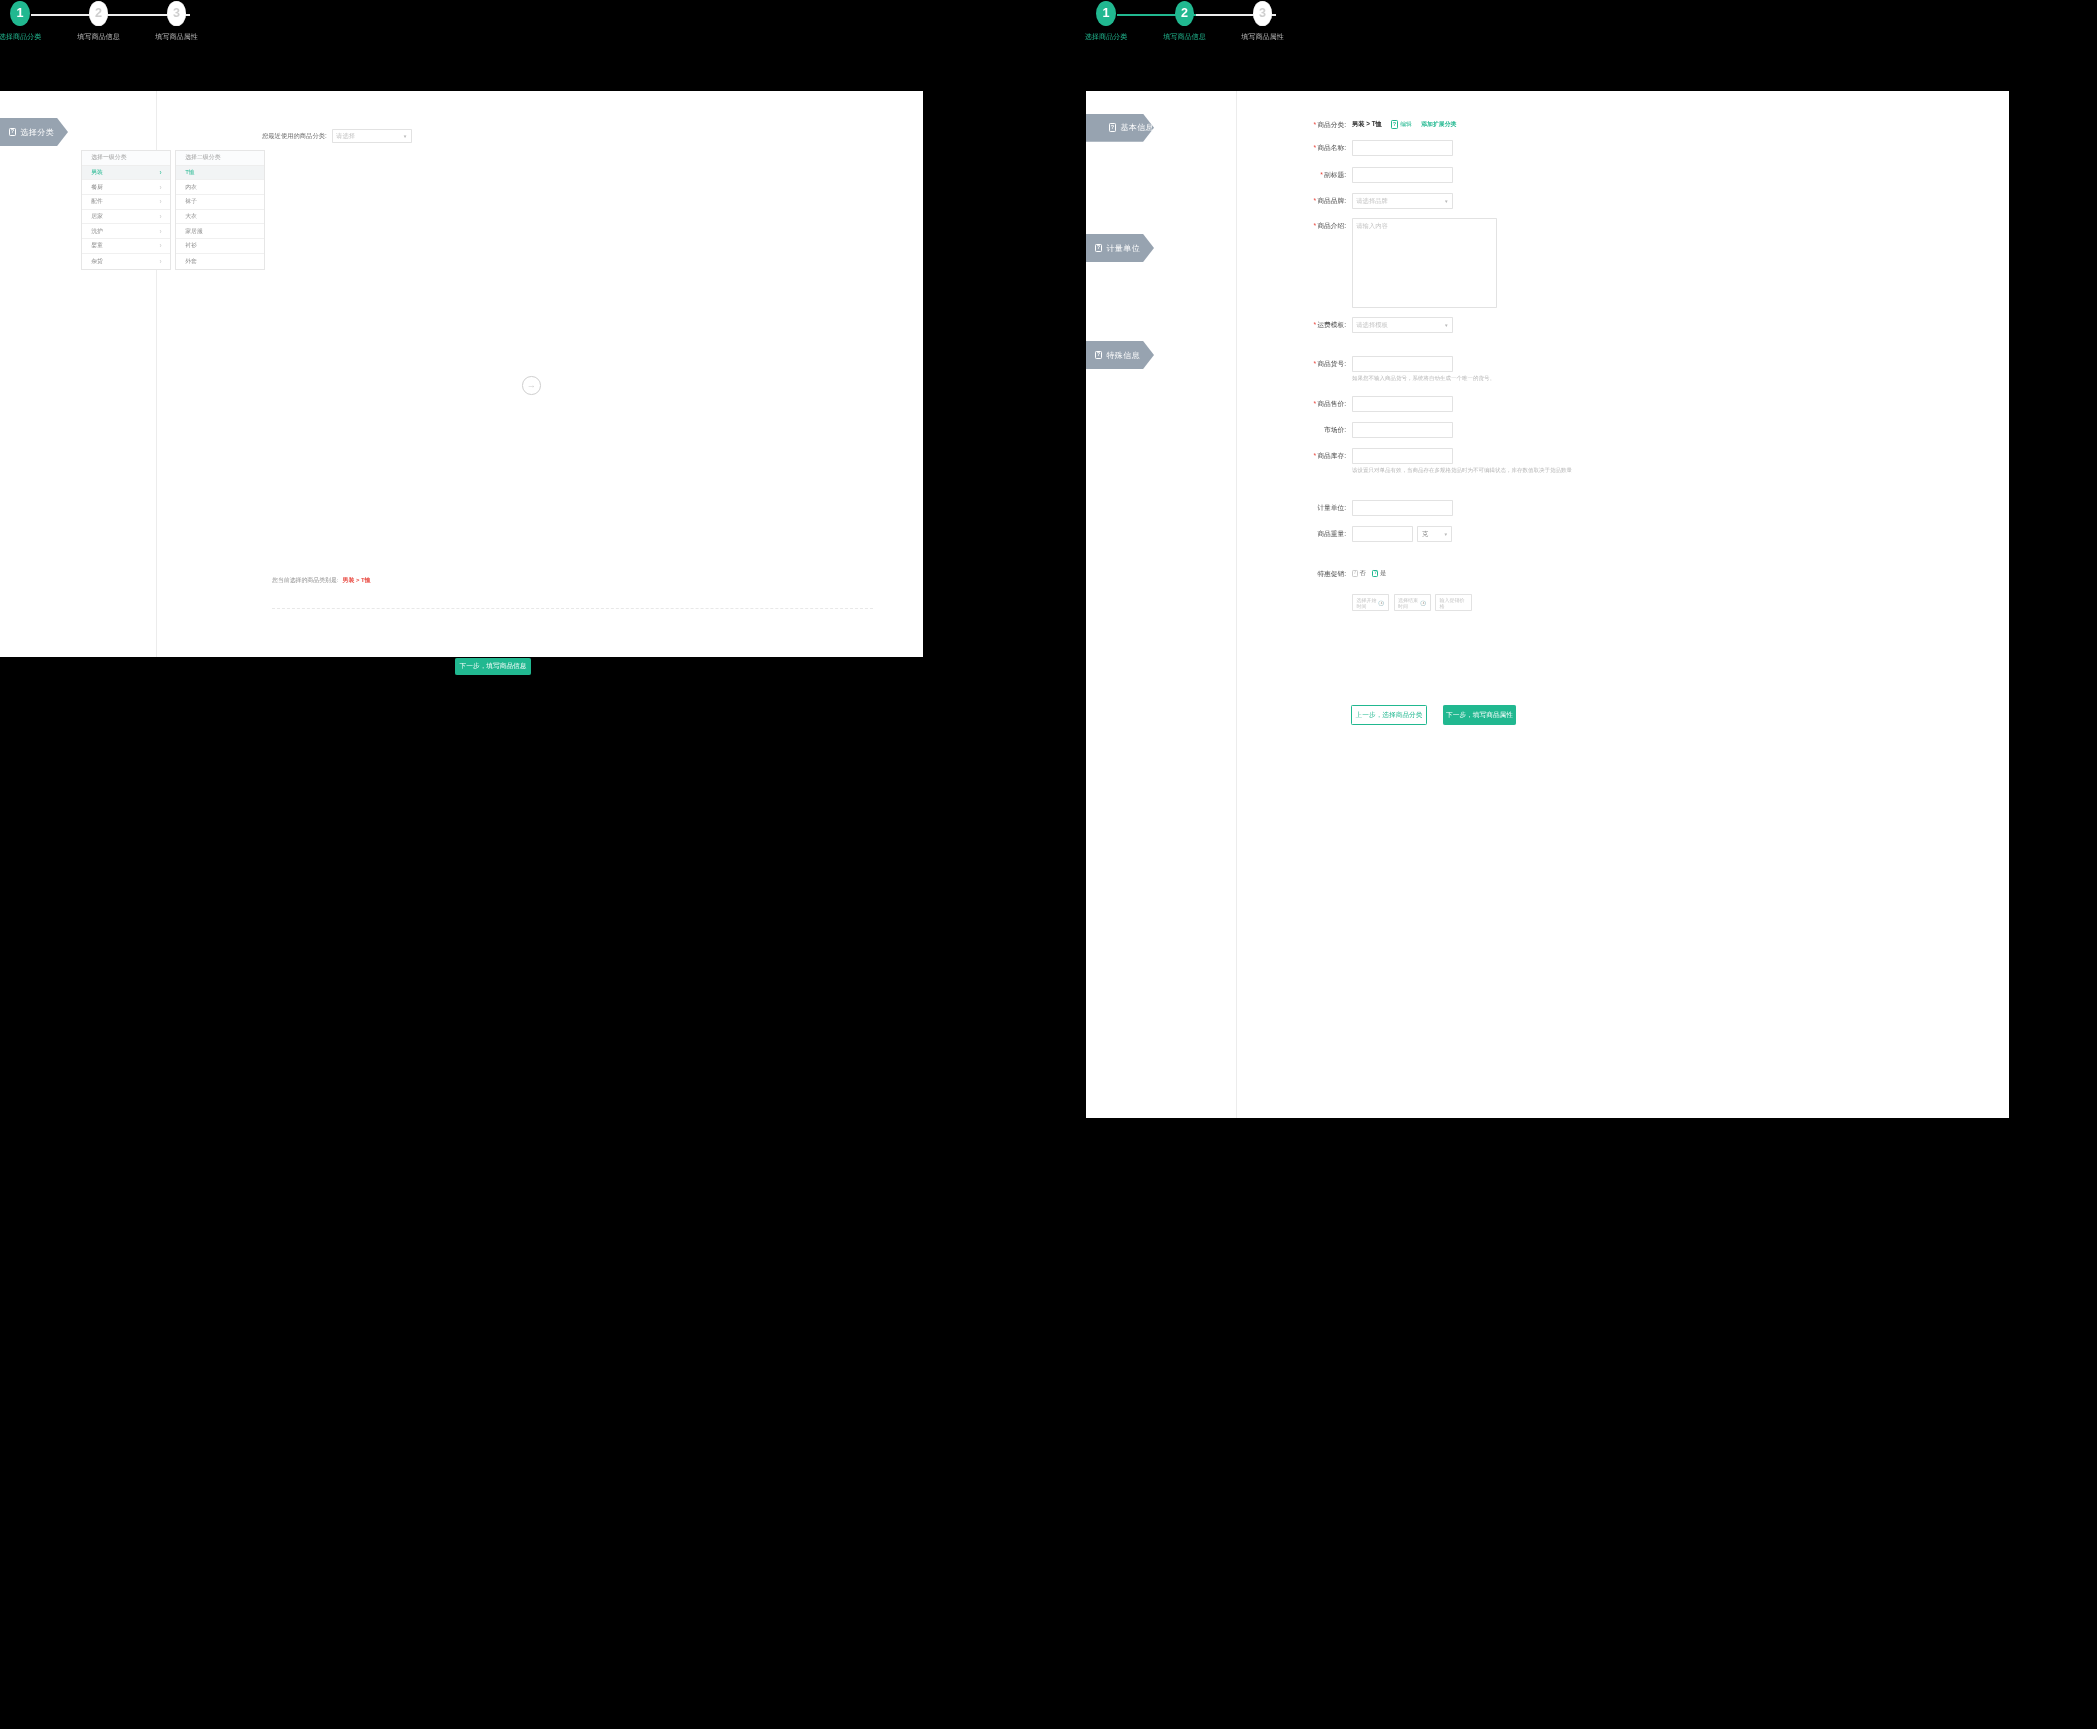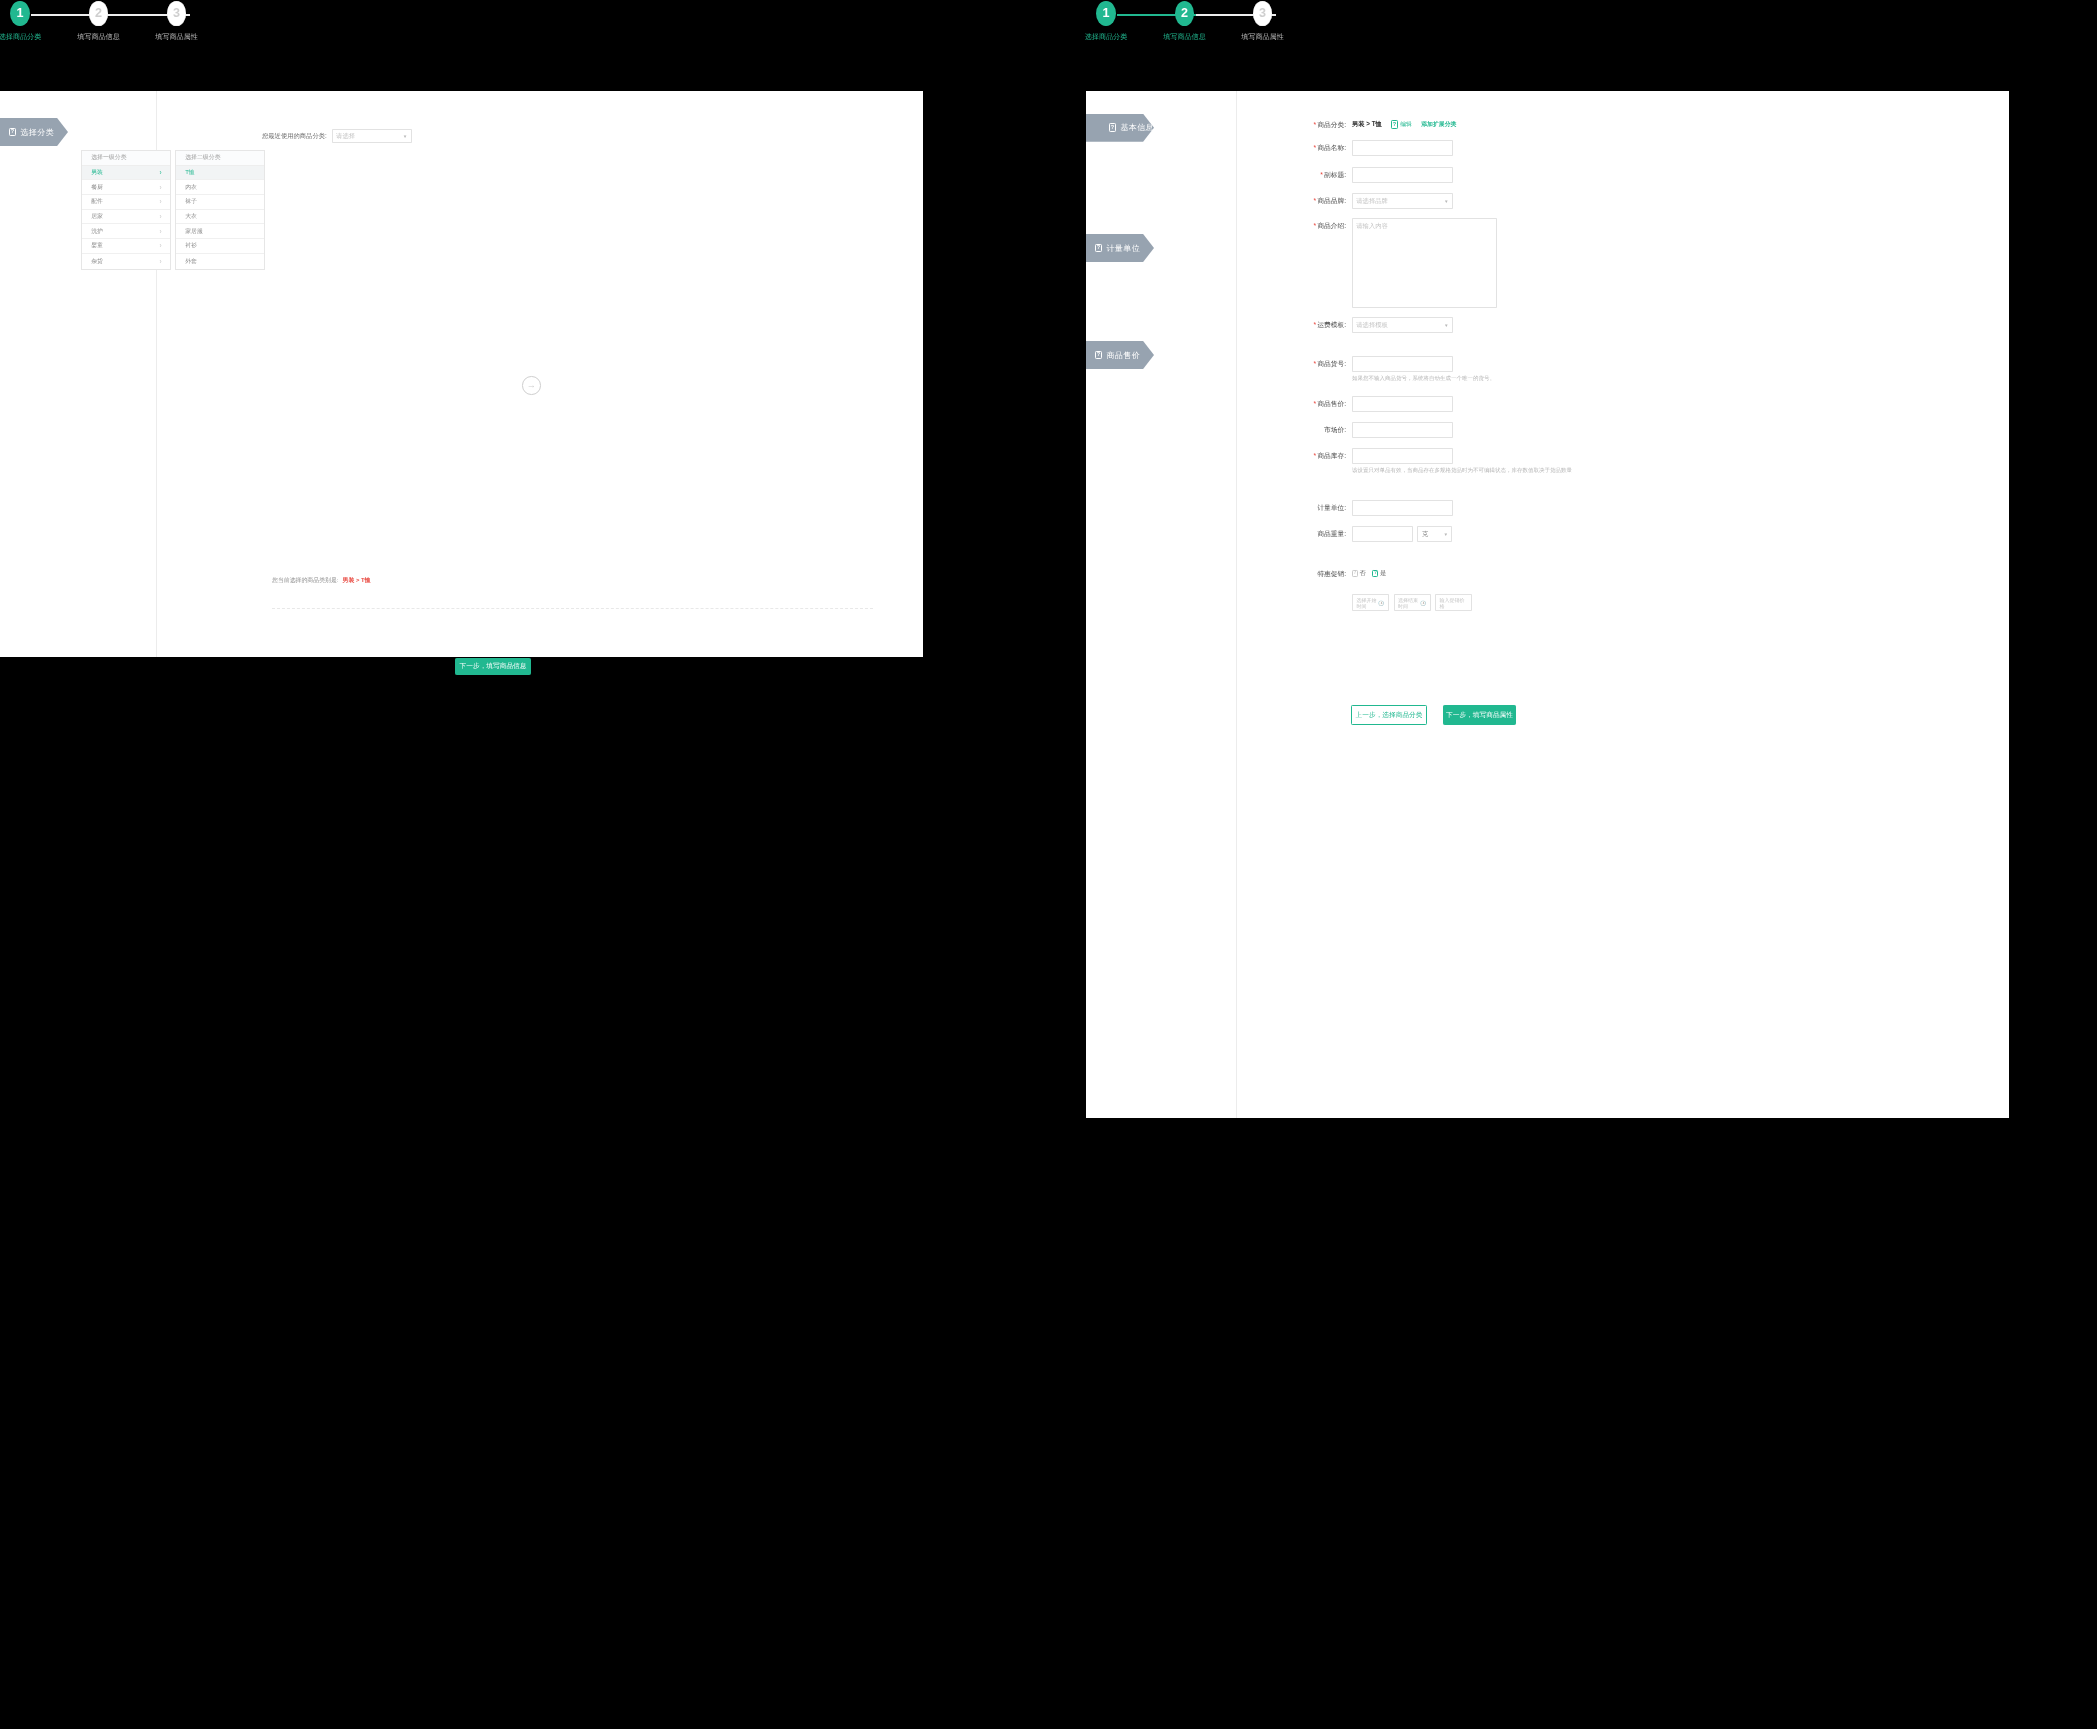--- a/index.html
+++ b/index.html
@@ -252,21 +252,21 @@
       <div class="sec-tab" style="top:22.7px;justify-content:flex-end;">
         <span class="qmark">?</span>
         <span>基本信息</span>
       </div>
       <div class="sec-tab" style="top:143px;">
         <span class="qmark">?</span>
         <span>计量单位</span>
       </div>
       <div class="sec-tab" style="top:250px;">
         <span class="qmark">?</span>
-        <span>商品售价</span>
+        <span>特殊信息</span>
       </div>
 
       <div class="p2row" style="left:193px; top:26px;">
         <div class="flabel"><span class="req">*</span><span>商品分类:</span></div>
         <div class="field" style="display:flex;align-items:center;gap:9.2px;padding-top:3.4px;">
           <span style="font-size:6.3px;color:#333;font-weight:bold;">男装 &gt; T恤</span>
           <span style="display:flex;align-items:center;gap:2.1px;">
             <span class="qmark" style="border-color:#21b890;color:#21b890;">?</span>
             <span class="link-green">编辑</span>
           </span>

